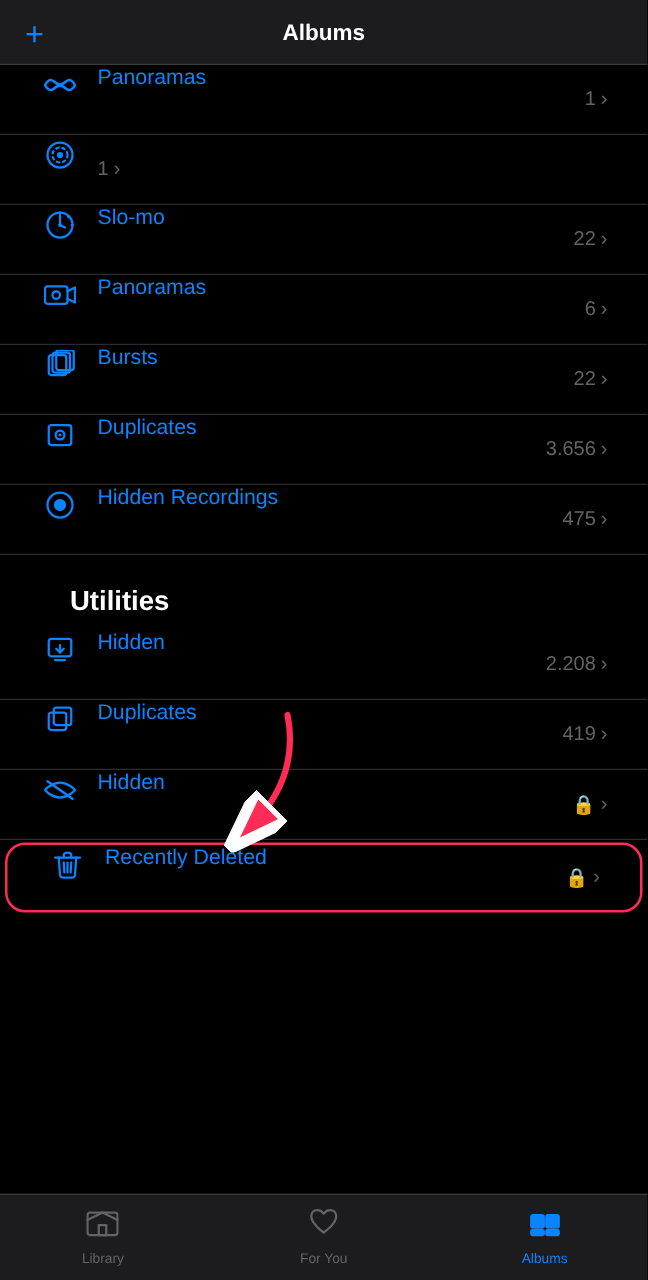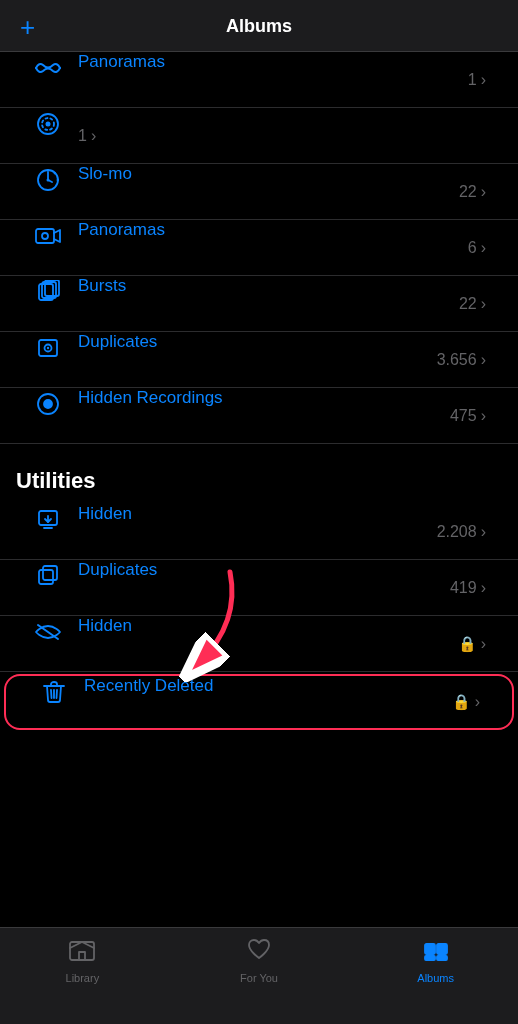--- a/index.html
+++ b/index.html
@@ -89,37 +89,38 @@
       color: #636366;
       font-size: 15px;
     }
 
     
     .section-header {
       padding: 24px 16px 10px;
       font-size: 22px;
       font-weight: 700;
       color: #fff;
+      margin-left: 40px;
     }
 
     
     .recently-deleted-row {
       border: 2px solid #ff2d55;
       border-radius: 6px;
       margin: 0 4px;
       position: relative;
     }
 
     
     .tab-bar {
       position: absolute;
       bottom: 0;
       left: 0;
       width: 518px;
-      height: 97px;
+      height: 69px;
       background: #1c1c1e;
       border-top: 0.5px solid #3a3a3c;
       display: flex;
       align-items: flex-start;
       padding-top: 10px;
       gap: 12px;
     }
 
     .tab-item {
       flex: 1;

